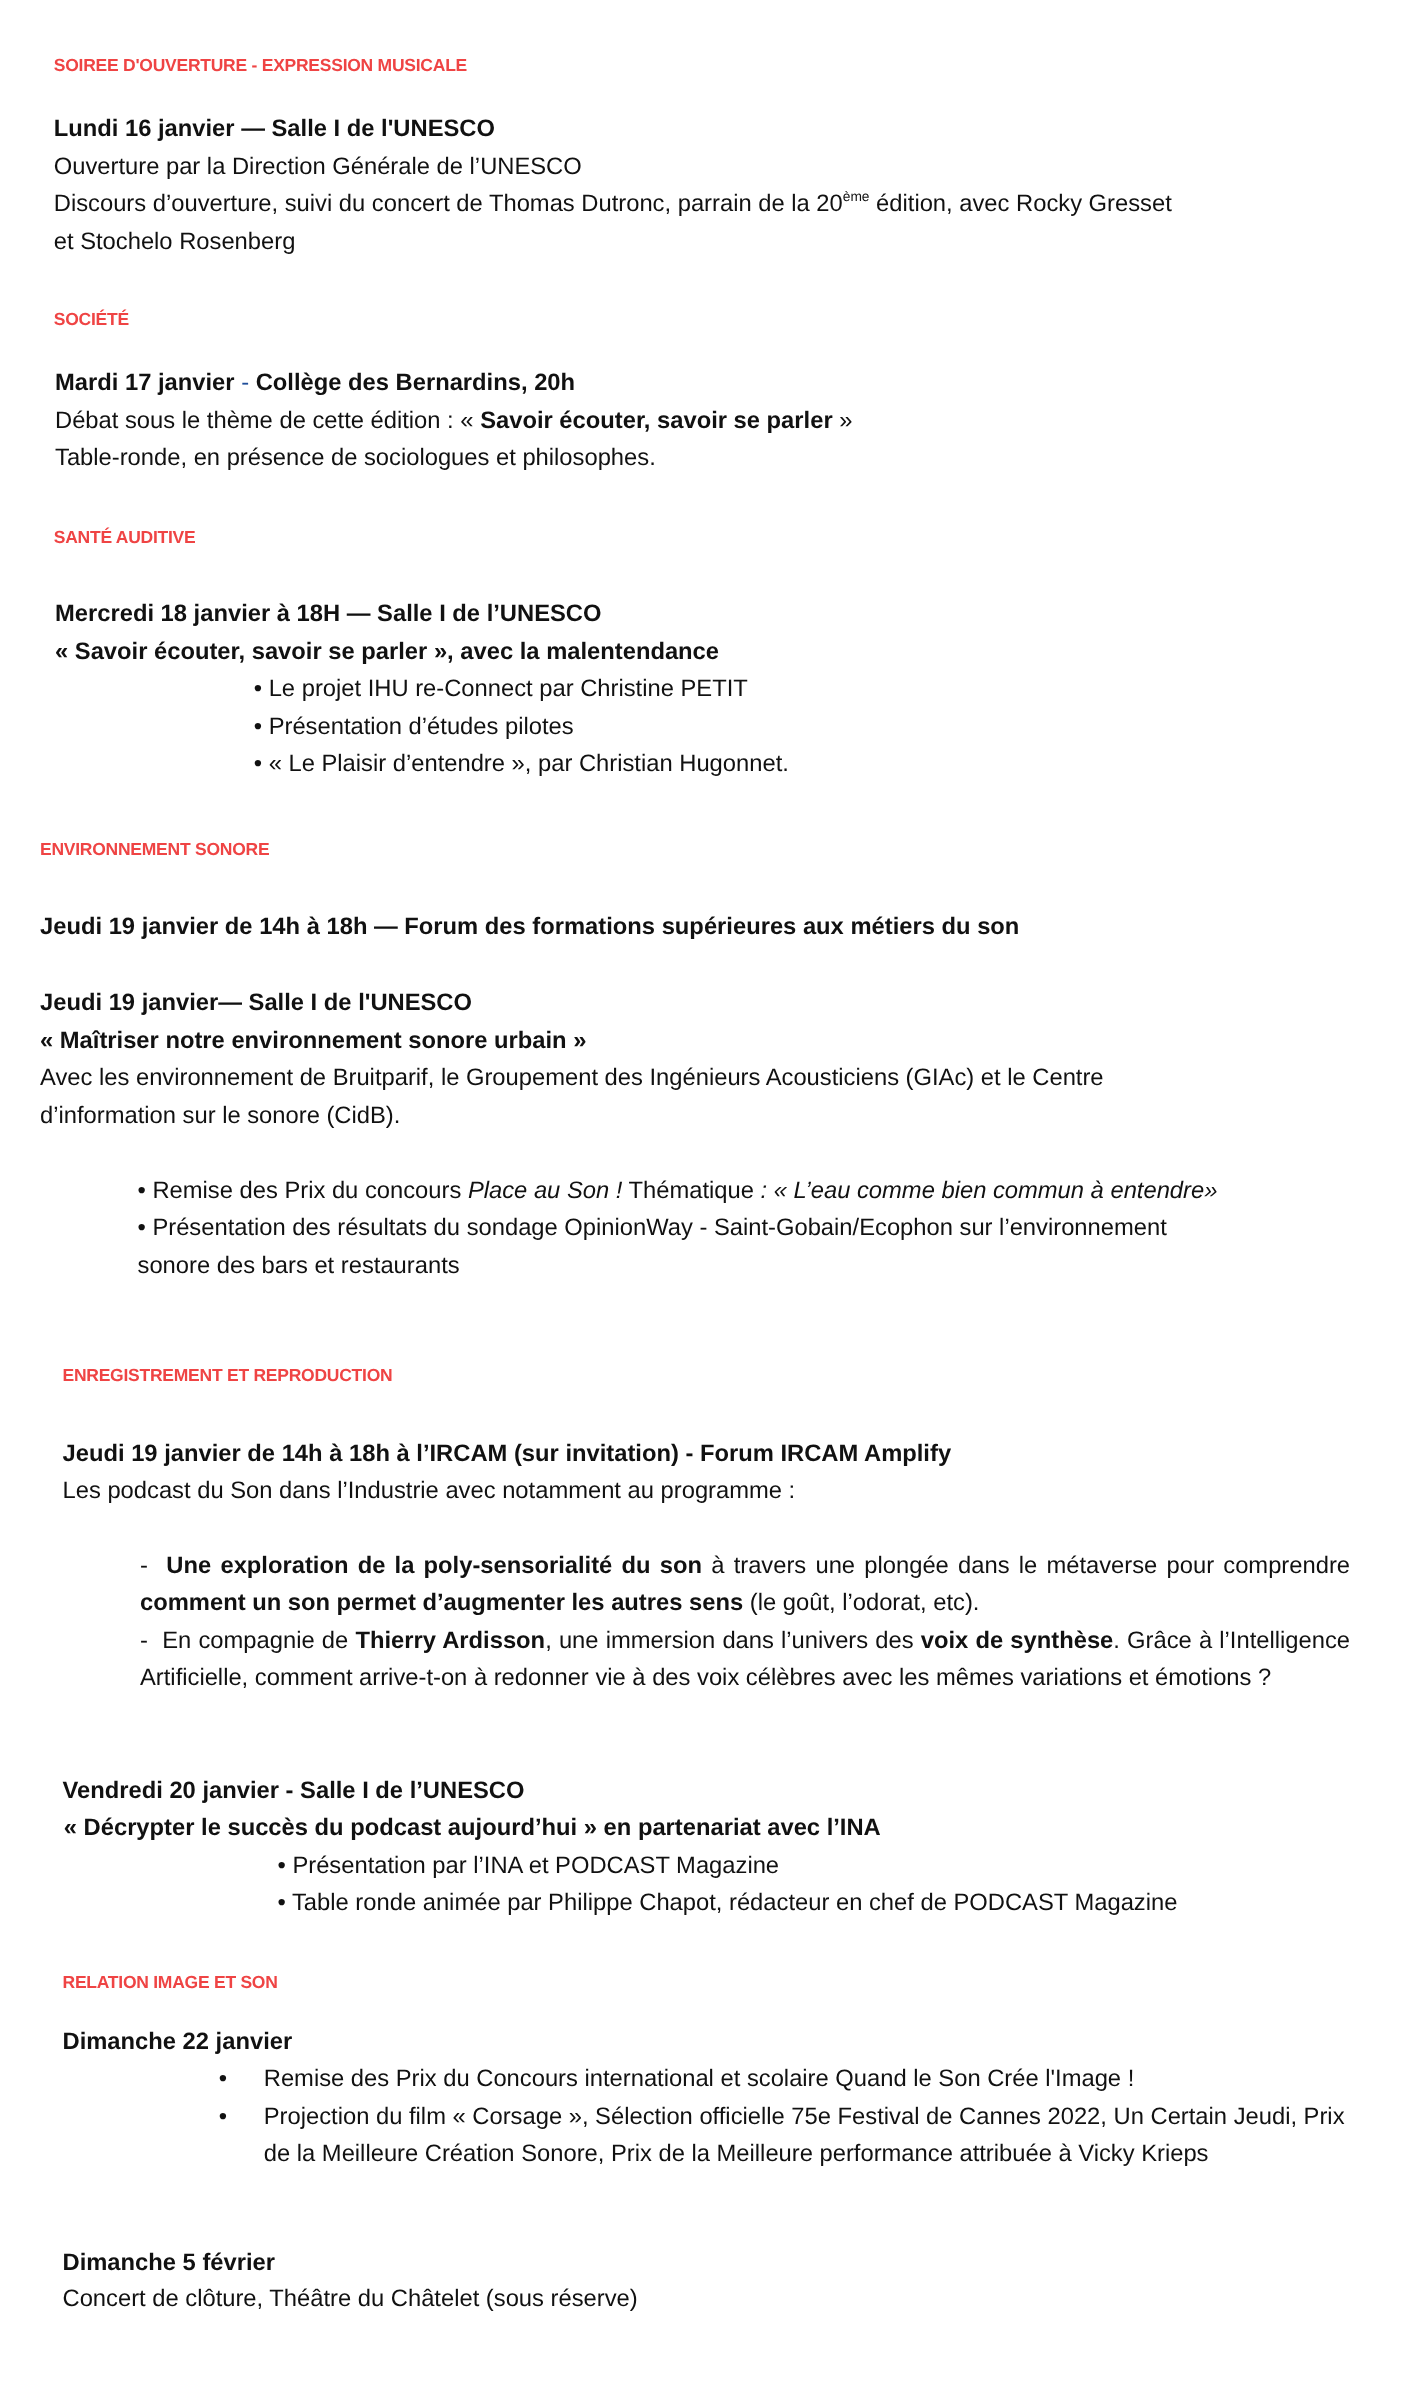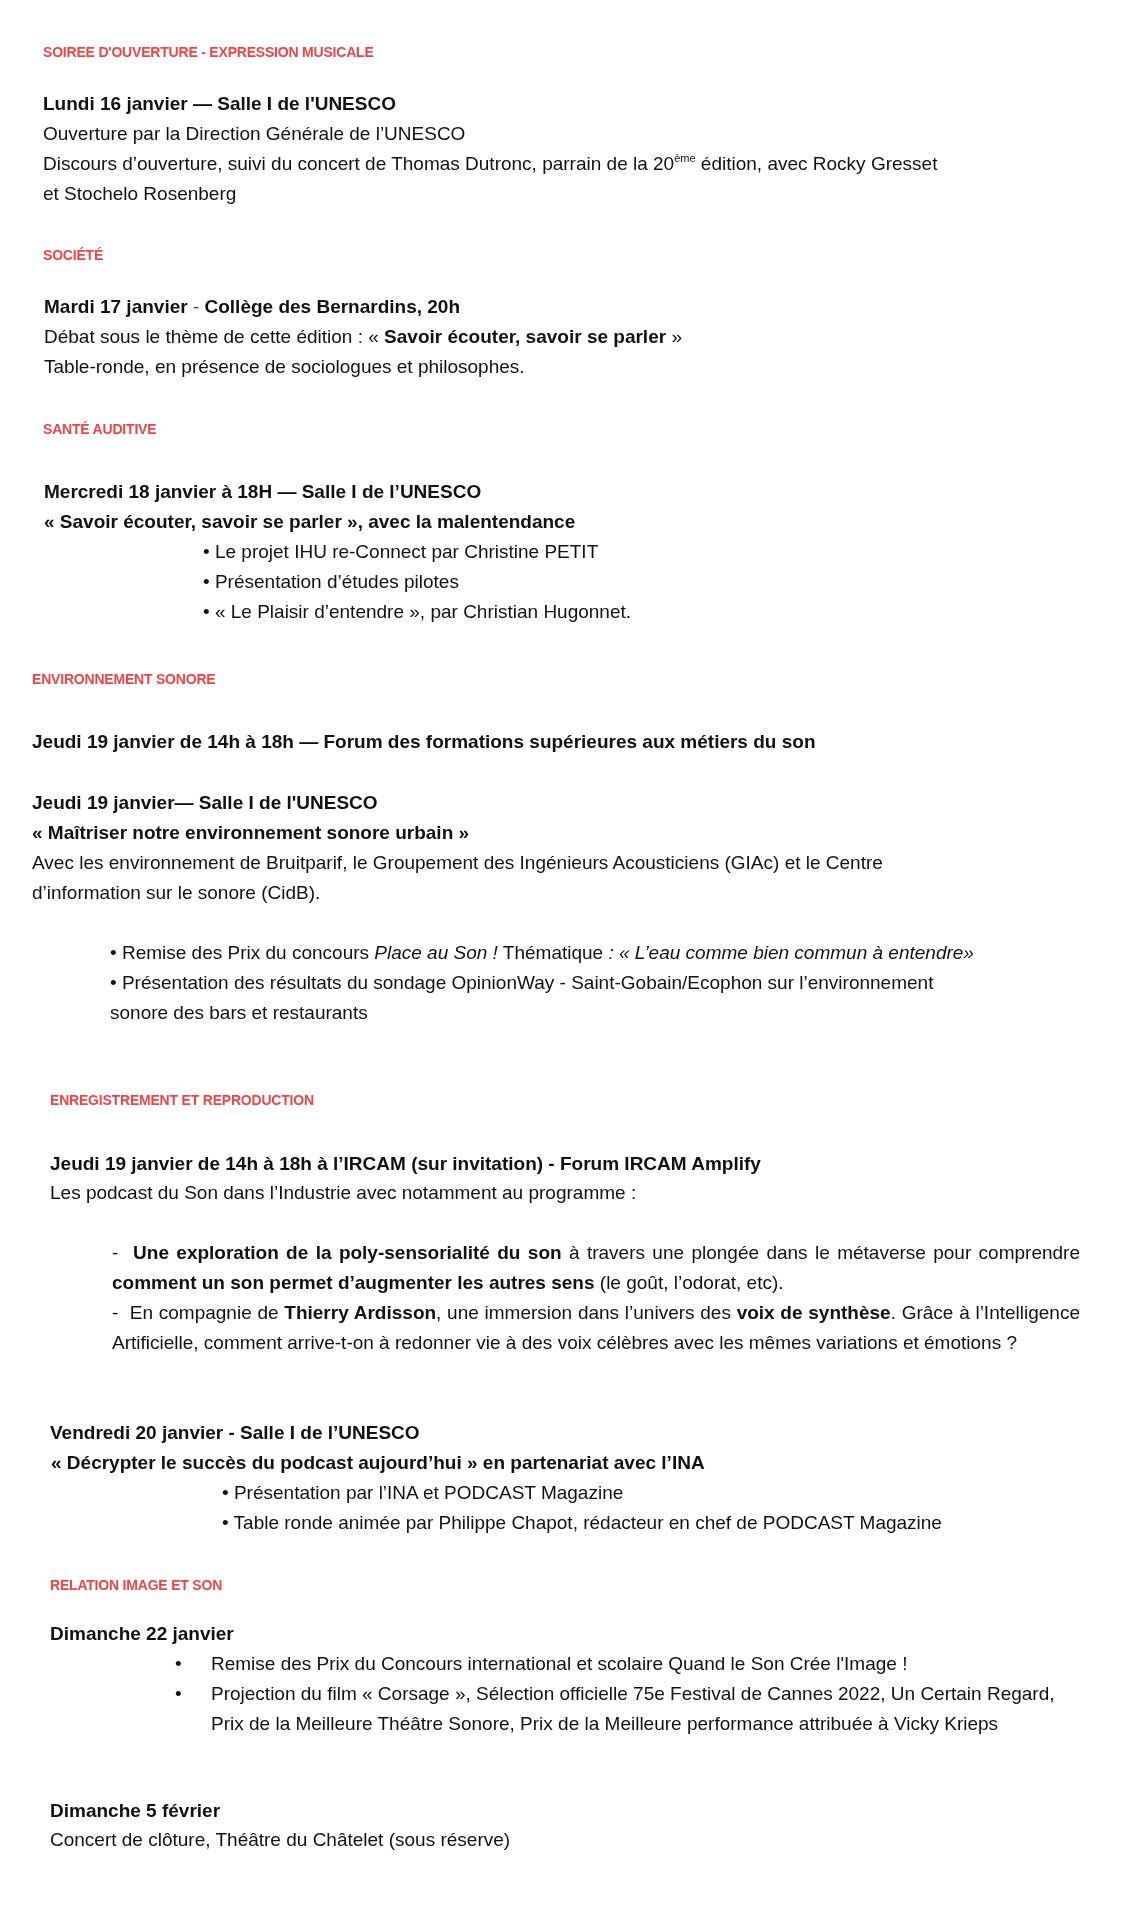--- a/index.html
+++ b/index.html
@@ -59,16 +59,16 @@
 <div class="blk b" style="left:50px; top:1418px;">Vendredi 20 janvier - Salle I de l’UNESCO</div>
 <div class="blk b" style="left:38px; top:1448px;margin-left:13px;">« Décrypter le succès du podcast aujourd’hui » en partenariat avec l’INA</div>
 <div class="blk" style="left:222px; top:1478px;">• Présentation par l’INA et PODCAST Magazine</div>
 <div class="blk" style="left:222px; top:1508px;">• Table ronde animée par Philippe Chapot, rédacteur en chef de PODCAST Magazine</div>
 
 <div class="blk h" style="left:50px; top:1570px;">RELATION IMAGE ET SON</div>
 <div class="blk b" style="left:50px; top:1619px;">Dimanche 22 janvier</div>
 <div class="bul" style="left:175px; top:1649px; line-height:30px;">•</div>
 <div class="blk" style="left:211px; top:1649px;">Remise des Prix du Concours international et scolaire Quand le Son Crée l'Image !</div>
 <div class="bul" style="left:175px; top:1679px; line-height:30px;">•</div>
-<div class="blk wrap" style="left:211px; top:1679px; width:880px;">Projection du film « Corsage », Sélection  officielle 75e Festival de Cannes 2022, Un Certain Regard, Prix de la Meilleure Théâtre Sonore, Prix de la Meilleure performance attribuée à Vicky Krieps</div>
+<div class="blk wrap" style="left:211px; top:1679px; width:880px;">Projection du film « Corsage », Sélection  officielle 75e Festival de Cannes 2022, Un Certain Jeudi, Prix de la Meilleure Création Sonore, Prix de la Meilleure performance attribuée à Vicky Krieps</div>
 
 <div class="blk b" style="left:50px; top:1796px;">Dimanche 5 février</div>
 <div class="blk" style="left:50px; top:1825px;">Concert de clôture, Théâtre du Châtelet (sous réserve)</div>
 
 </body></html>

